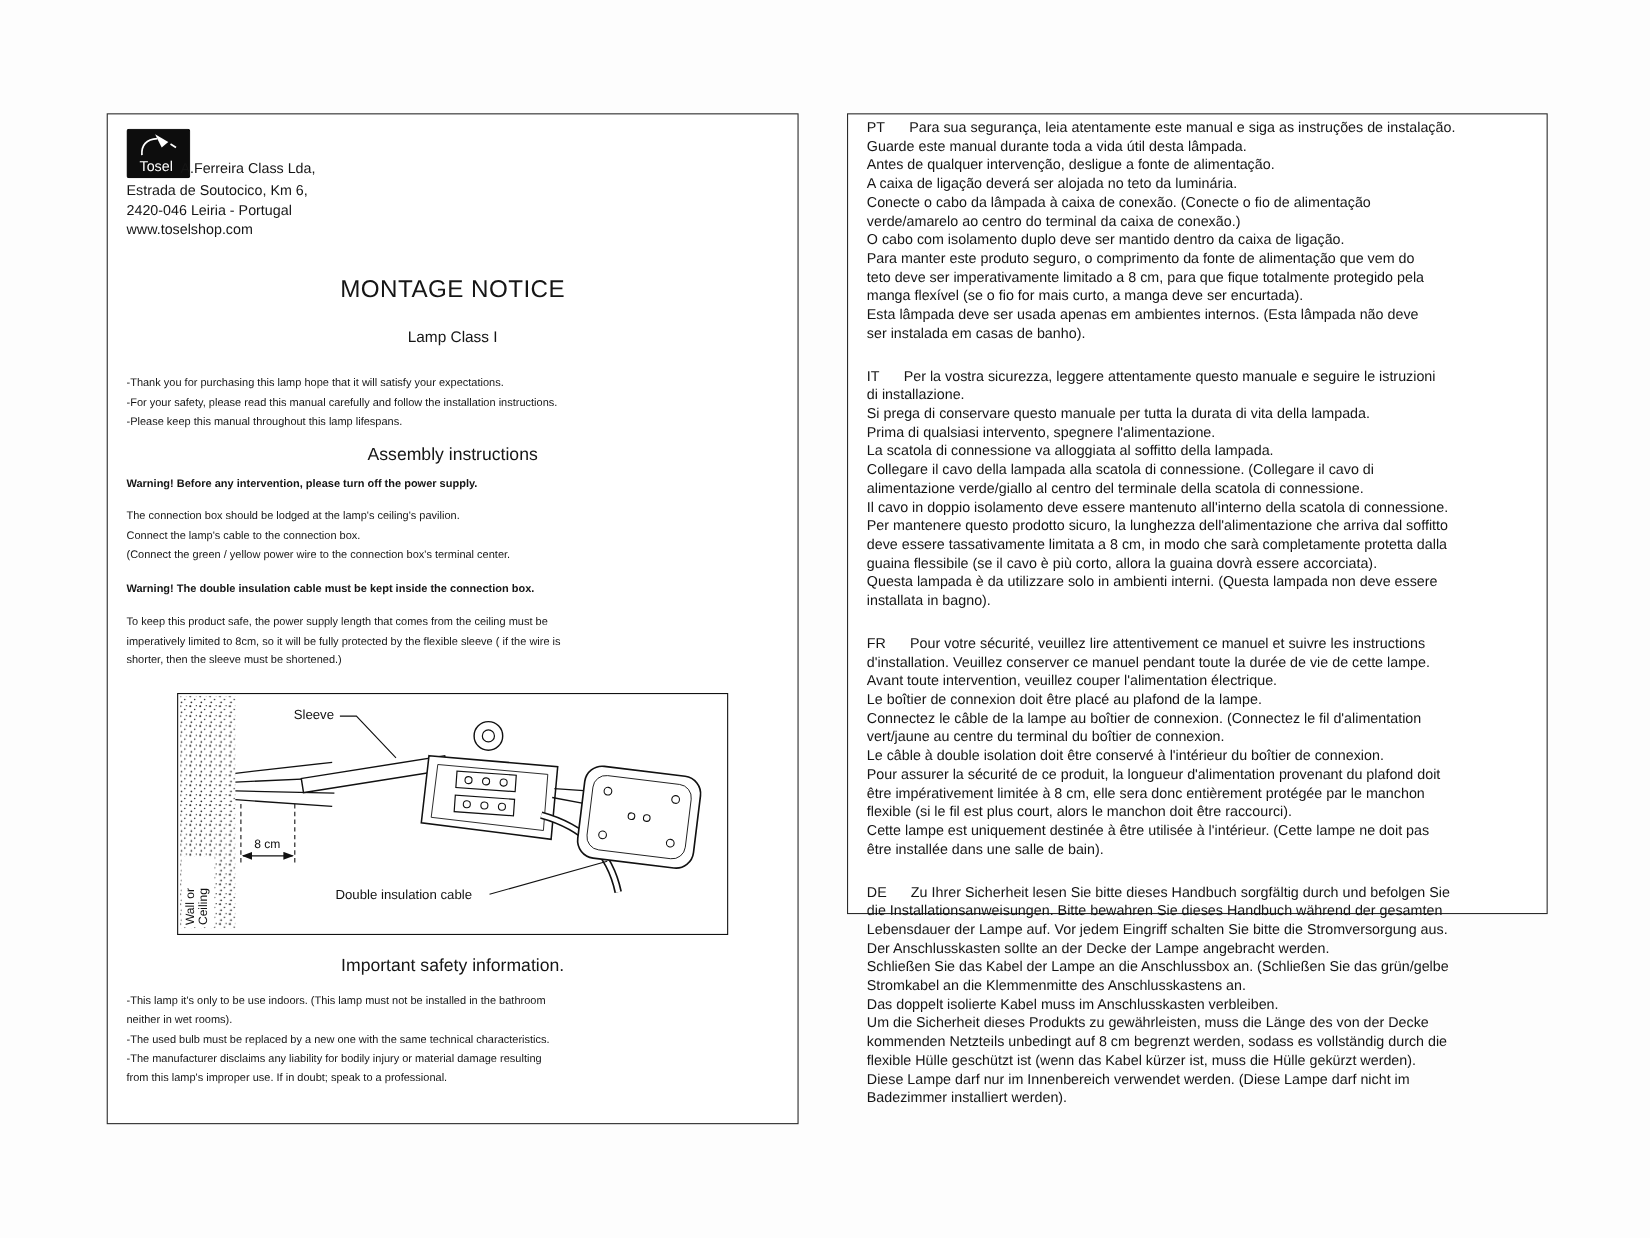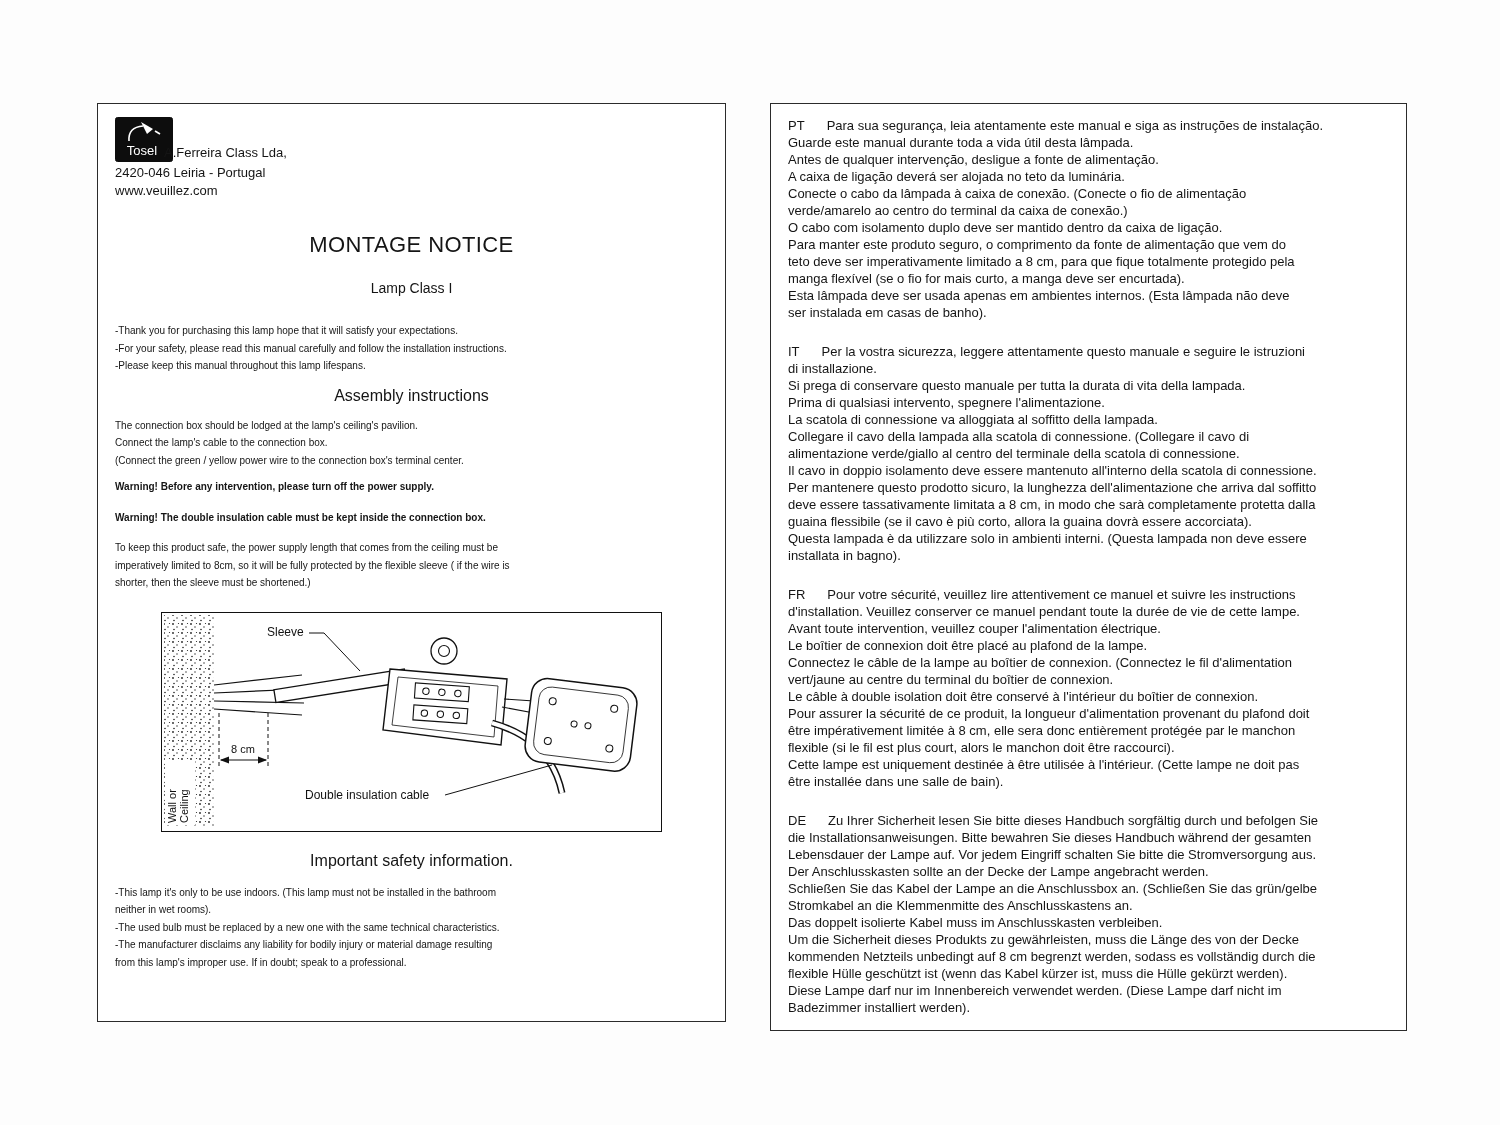--- a/index.html
+++ b/index.html
@@ -4,21 +4,21 @@
 <style>
   html, body { margin: 0; padding: 0; }
   body {
     width: 1500px; height: 1125px; position: relative;
     background: #fdfdfd;
     font-family: "Liberation Sans", "DejaVu Sans", sans-serif;
     color: #151515;
   }
   .page { position: absolute; background: #fff; border: 1.4px solid #2b2b2b; }
   .page-left  { left: 97px;  top: 103px; width: 629px; height: 919px; padding: 13px 17px; box-sizing: border-box; }
-  .page-right { left: 770px; top: 103px; width: 637px; height: 928px; padding: 13px 17px; box-sizing: border-box; }
+  .page-right { left: 770px; top: 103px; width: 637px; height: 728px; padding: 3px 17px; box-sizing: border-box; }
 
   .pre { white-space: pre-line; }
   .body-text { font-size: 10px; line-height: 17.5px; }
 
   .logo-row { display: flex; align-items: flex-end; gap: 7px; }
   .logo-box { width: 42px; height: 45px; flex: 0 0 auto; }
   .company-first { font-size: 13px; line-height: 16px; padding-bottom: 1px; }
   .company-rest { margin-top: 2px; }
   .company-line { font-size: 13px; line-height: 18px; }
 
@@ -55,38 +55,39 @@
           <path d="M26 5 L38 12 L32 17 Z" fill="#fff" stroke="none"></path>
           <line x1="40" y1="14" x2="45" y2="17"></line>
         </g>
         <text x="27" y="38" fill="#fff" font-size="13" text-anchor="middle" font-family="Liberation Sans, sans-serif">Tosel</text>
       </svg>
     </div>
     <div class="company-first">A.Ferreira Class Lda,</div>
   </div>
 
   <div class="company-rest">
+    <div class="company-line">Estrada de Soutocico, Km 6,</div>
     <div class="company-line">2420-046 Leiria - Portugal</div>
-    <div class="company-line">www.veuillez.com</div>
+    <div class="company-line">www.toselshop.com</div>
   </div>
 
   <h1 class="doc-title">MONTAGE NOTICE</h1>
   <h2 class="doc-subtitle">Lamp Class I</h2>
 
   <p class="body-text pre intro">-Thank you for purchasing this lamp hope that it will satisfy your expectations.
 -For your safety, please read this manual carefully and follow the installation instructions.
 -Please keep this manual throughout this lamp lifespans.</p>
 
   <h3 class="section-heading">Assembly instructions</h3>
 
+  <p class="body-text pre warning">Warning! Before any intervention, please turn off the power supply.</p>
+
   <p class="body-text pre para1">The connection box should be lodged at the lamp's ceiling's pavilion.
 Connect the lamp's cable to the connection box.
 (Connect the green / yellow power wire to the connection box's terminal center.</p>
-
-  <p class="body-text pre warning">Warning! Before any intervention, please turn off the power supply.</p>
 
   <p class="body-text pre warning2">Warning! The double insulation cable must be kept inside the connection box.</p>
 
   <p class="body-text pre para2">To keep this product safe, the power supply length that comes from the ceiling must be
 imperatively limited to 8cm, so it will be fully protected by the flexible sleeve ( if the wire is
 shorter, then the sleeve must be shortened.)</p>
 
   <div class="diagram-box">
     <svg width="496" height="215" viewBox="0 0 496 215">
       <defs>

